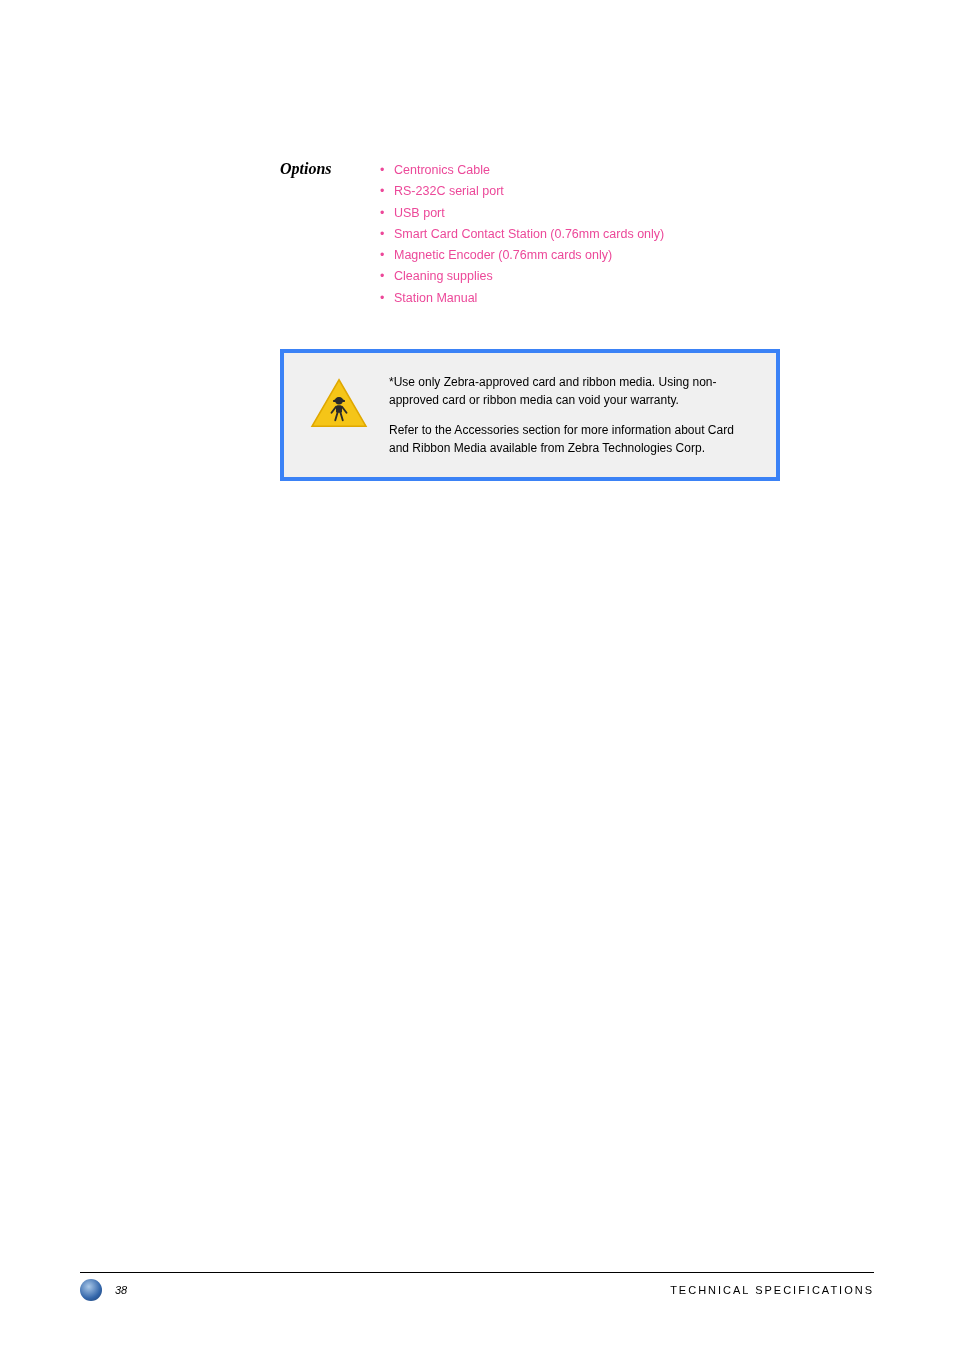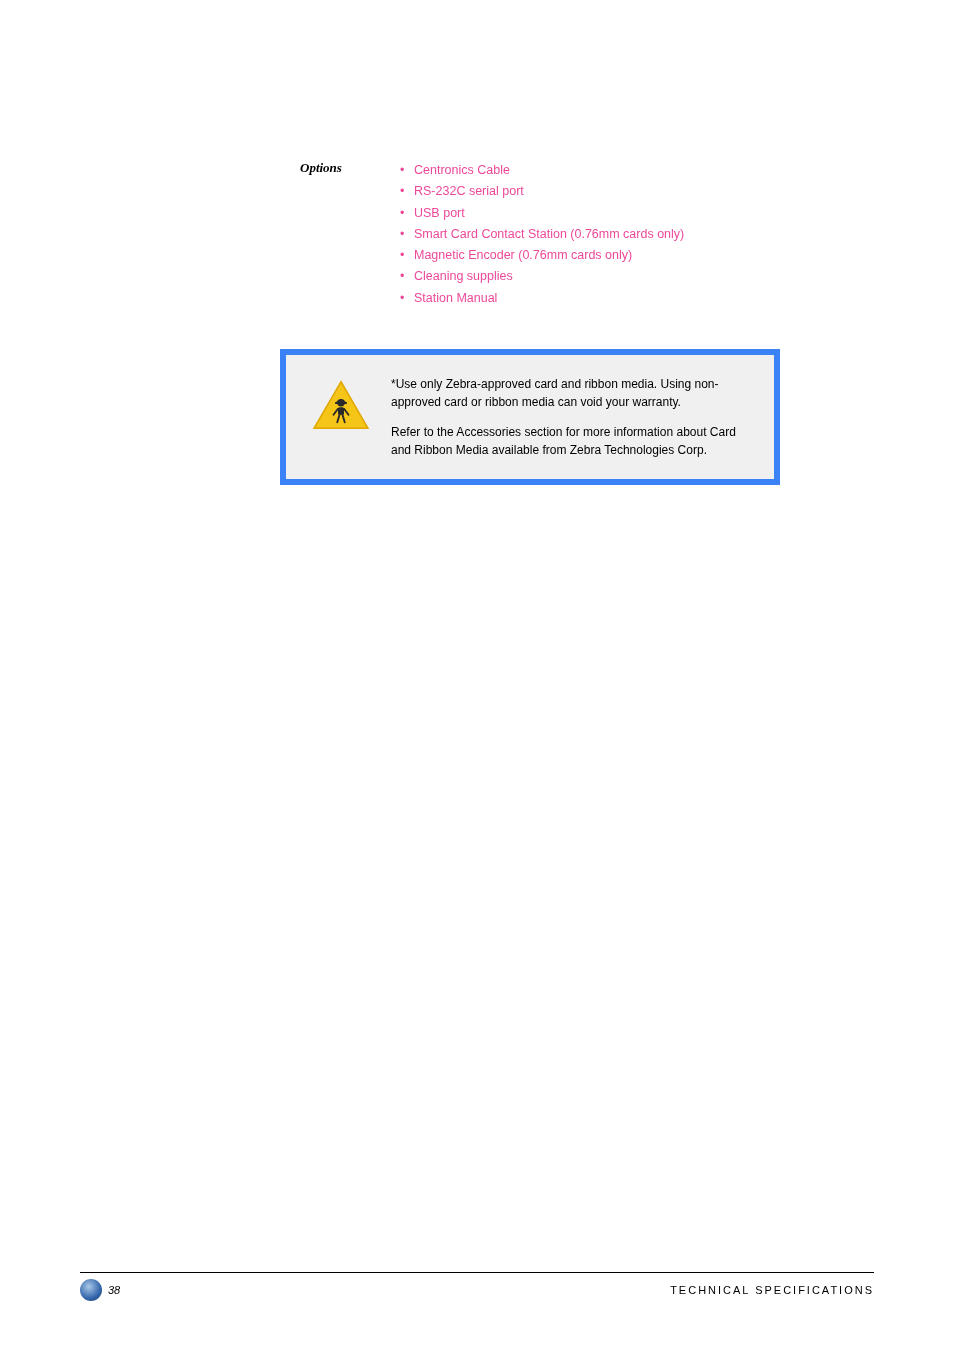--- a/index.html
+++ b/index.html
@@ -35,26 +35,25 @@
     .options-section {
       display: flex;
       align-items: flex-start;
       margin-bottom: 40px;
     }
 
     .options-label {
       font-family: 'Times New Roman', Times, serif;
       font-weight: bold;
       font-style: italic;
-      font-size: 13px;
+      font-size: 16px;
       min-width: 80px;
       margin-right: 20px;
       padding-top: 0;
       white-space: nowrap;
-      margin-left: 20px;
     }
 
     .options-list {
       list-style: none;
       padding: 0;
       margin: 0;
     }
 
     .options-list li {
       font-family: Arial, Helvetica, sans-serif;
@@ -67,21 +66,21 @@
 
     .options-list li::before {
       content: '•';
       position: absolute;
       left: 0;
       top: 0;
     }
 
     .notice-box {
       background-color: #f0f0f0;
-      border: 6px solid #3b82f6;
+      border: 4px solid #3b82f6;
       padding: 20px 25px;
       margin-top: 40px;
       display: flex;
       align-items: flex-start;
       gap: 20px;
       max-width: 500px;
     }
 
     .warning-icon {
       flex-shrink: 0;
@@ -112,21 +111,21 @@
       right: 80px;
       display: flex;
       align-items: center;
       border-top: 1px solid #000;
       padding-top: 6px;
     }
 
     .footer-page-indicator {
       display: flex;
       align-items: center;
-      gap: 6px;
+      gap: 13px;
     }
 
     .footer-circle {
       width: 22px;
       height: 22px;
       border-radius: 50%;
       background: radial-gradient(circle at 40% 35%, #aac8e8, #3366aa 60%, #1a3a6a);
       flex-shrink: 0;
     }
 

